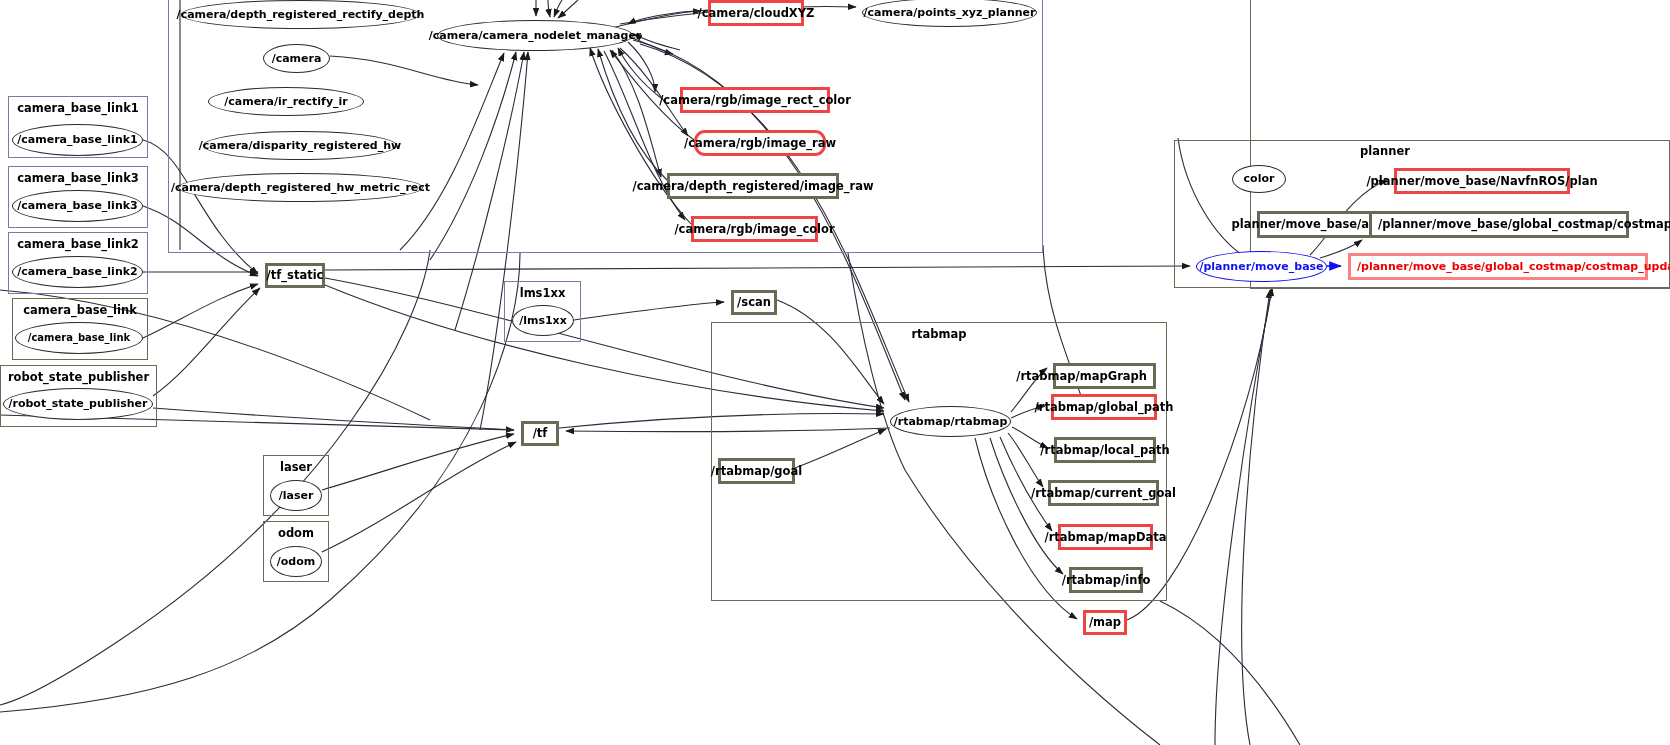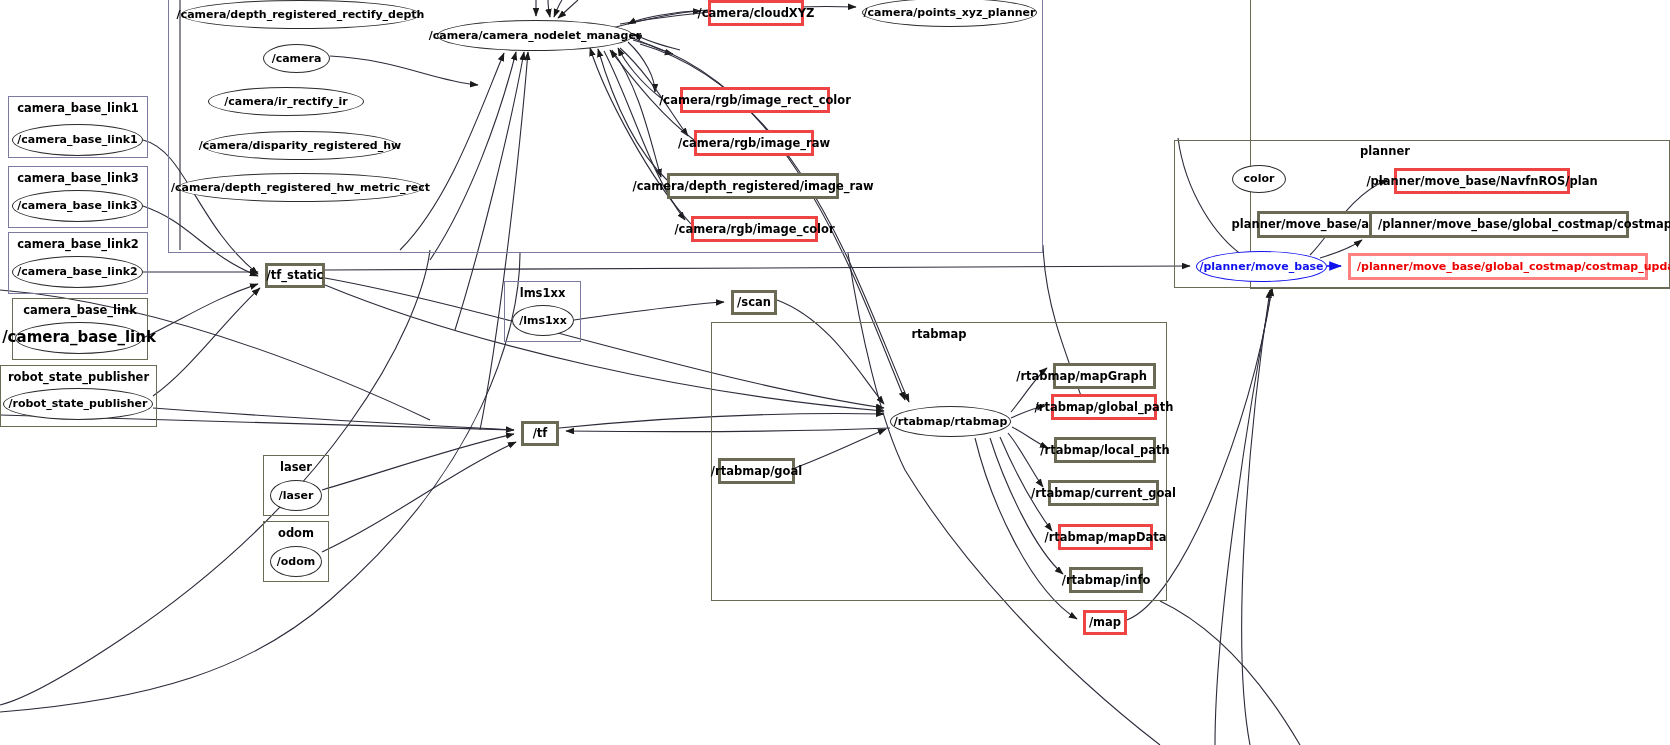--- a/index.html
+++ b/index.html
@@ -208,21 +208,21 @@
 
   <div class="node rosnode" style="left:12px;top:124px;width:131px;height:32px;font-size:11px;">
     <span>/camera_base_link1</span>
     </div>
   <div class="node rosnode" style="left:12px;top:190px;width:131px;height:32px;font-size:11px;">
     <span>/camera_base_link3</span>
     </div>
   <div class="node rosnode" style="left:12px;top:256px;width:131px;height:32px;font-size:11px;">
     <span>/camera_base_link2</span>
     </div>
-  <div class="node rosnode" style="left:15px;top:322px;width:128px;height:32px;font-size:15px;">
+  <div class="node rosnode" style="left:15px;top:322px;width:128px;height:32px;font-size:10px;">
     <span>/camera_base_link</span>
     </div>
   <div class="node rosnode" style="left:3px;top:388px;width:150px;height:32px;font-size:11px;">
     <span>/robot_state_publisher</span>
     </div>
   <div class="node rosnode" style="left:512px;top:305px;width:62px;height:31px;font-size:11px;">
     <span>/lms1xx</span>
     </div>
   <div class="node rosnode" style="left:270px;top:480px;width:52px;height:31px;font-size:11px;">
     <span>/laser</span>
@@ -253,21 +253,21 @@
   <div class="node rosnode" style="left:862px;top:-2px;width:175px;height:29px;font-size:11px;">
     <span>/camera/points_xyz_planner</span>
     </div>
 
   <div class="node topic" style="left:708px;top:0px;width:96px;height:26px;">
     <span>/camera/cloudXYZ</span>
     </div>
   <div class="node topic" style="left:680px;top:43px;width:150px;height:26px;margin-top:44px;">
     <span>/camera/rgb/image_rect_color</span>
     </div>
-  <div class="node topic" style="left:694px;top:130px;width:120px;height:26px;">
+  <div class="node topic" style="left:694px;top:130px;width:132px;height:26px;border-radius:11px;">
     <span>/camera/rgb/image_raw</span>
     </div>
   <div class="node topic" style="left:667px;top:173px;width:172px;height:26px;border-color:#6b6b55;">
     <span>/camera/depth_registered/image_raw</span>
     </div>
   <div class="node topic" style="left:691px;top:216px;width:127px;height:26px;">
     <span>/camera/rgb/image_color</span>
     </div>
 
   <div class="node topic" style="left:265px;top:263px;width:60px;height:25px;border-color:#6b6b55;">

